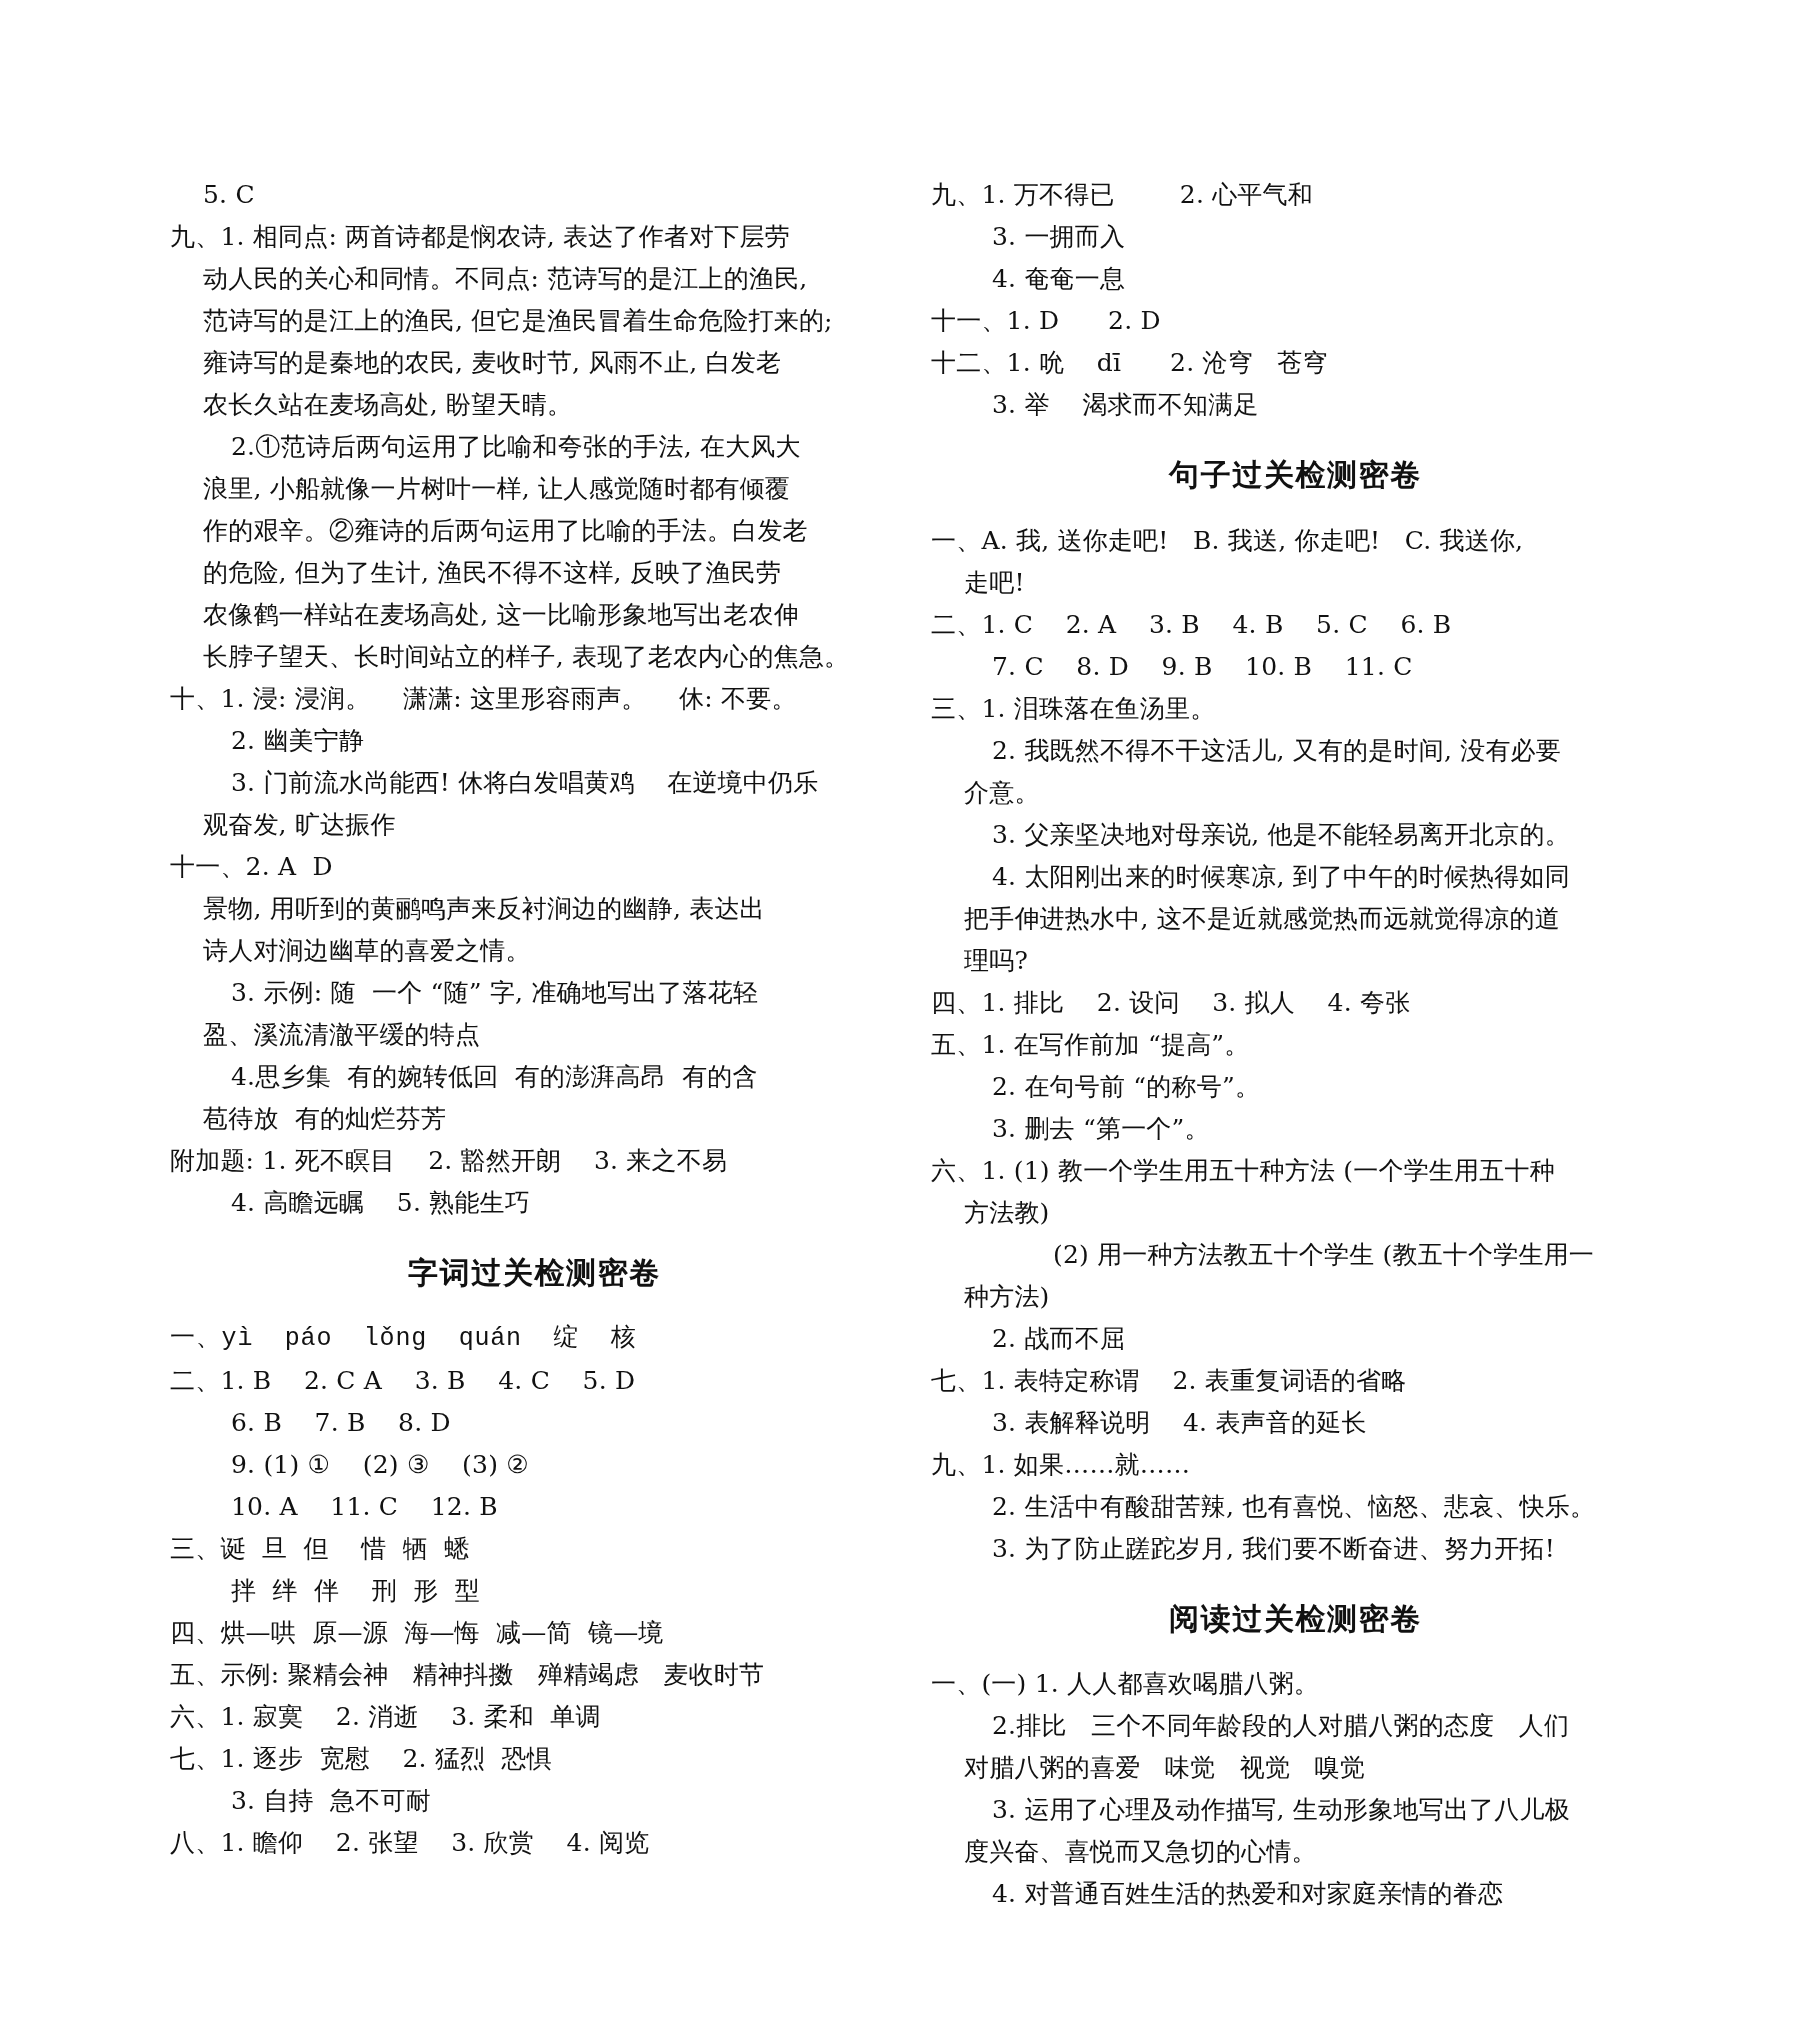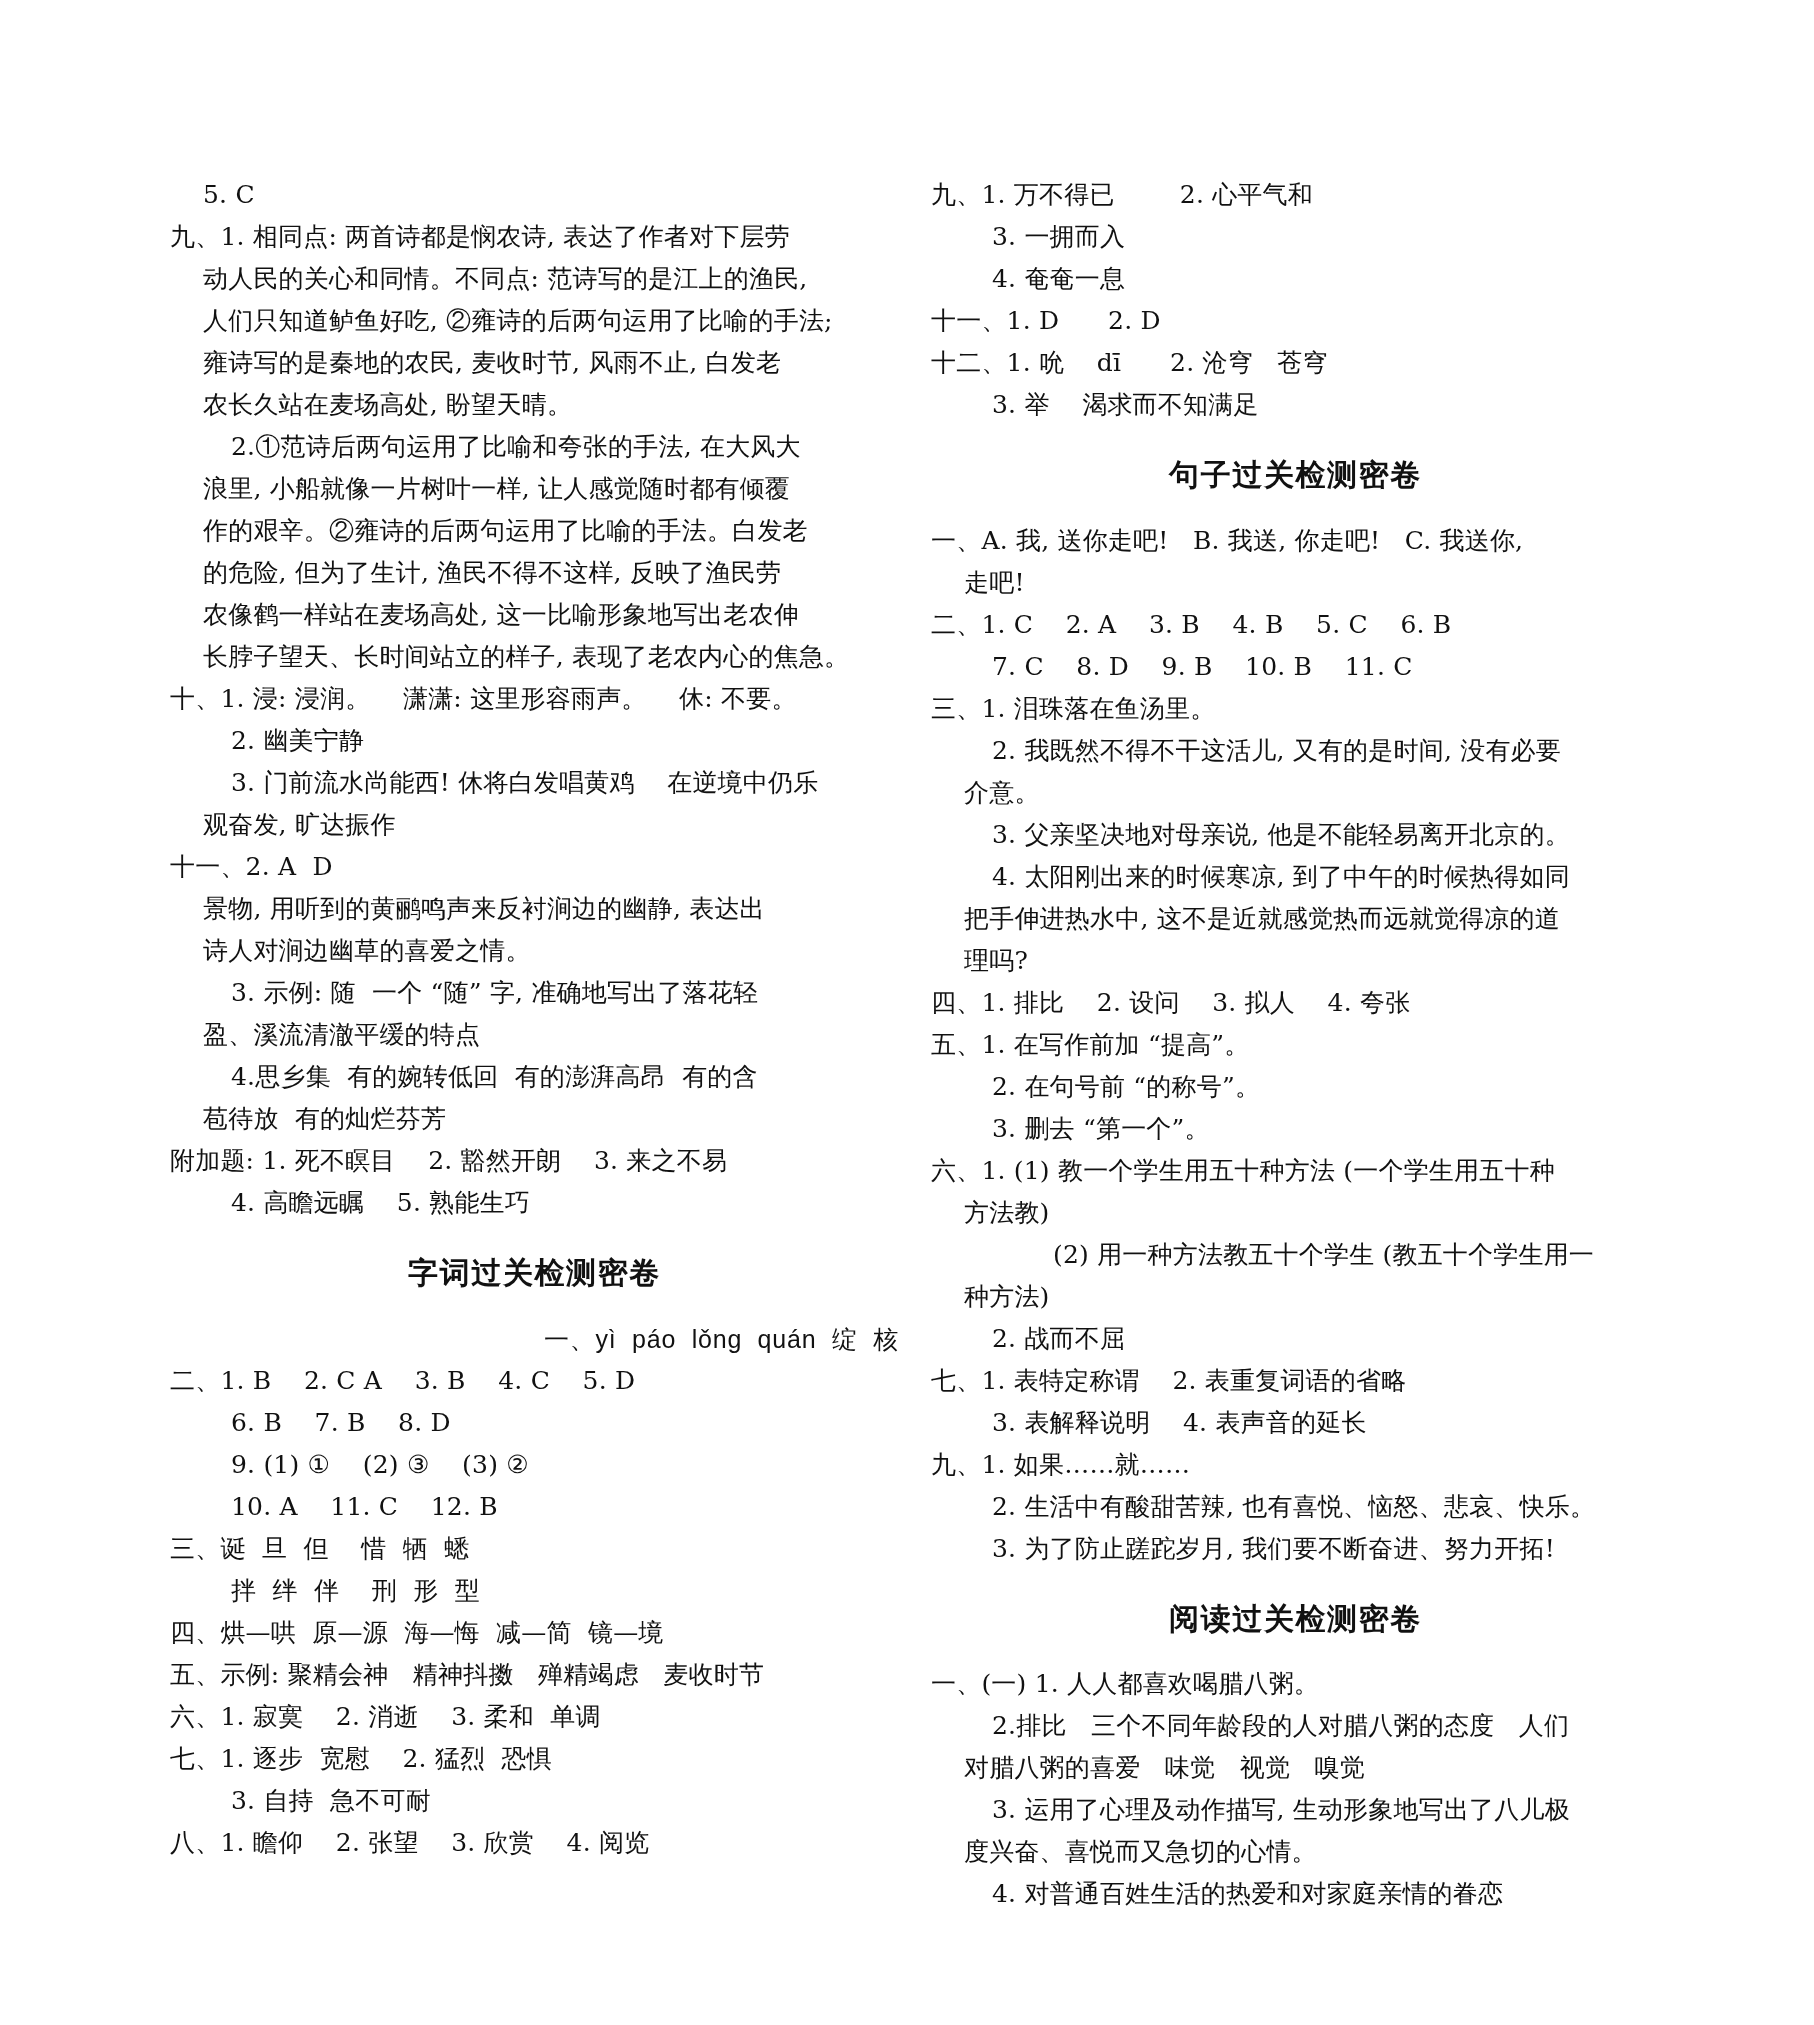--- a/index.html
+++ b/index.html
@@ -52,38 +52,37 @@
     font-family:"DejaVu Sans","Liberation Sans",sans-serif;
     font-weight:700;
     font-size:30px;
     line-height:42px;
     text-align:center;
     letter-spacing:1.6px;
     margin:28px 0 23.5px 0;
   }
 
   .pinyin{
-    font-family:Liberation Sans, sans-serif;
+    font-family:Liberation Mono, monospace;
     letter-spacing:0.8px;
-    text-align:right;
   }
 </style>
 </head>
 <body>
 
 <div class="page">
 
   <div class="columns">
 
     <div class="col col-left">
       <div id="left-part1">
           <div class="line ind1">5. C</div>
           <div class="line ind0">九、1. 相同点: 两首诗都是悯农诗, 表达了作者对下层劳</div>
           <div class="line ind1">动人民的关心和同情。不同点: 范诗写的是江上的渔民,</div>
-          <div class="line ind1">人们只知道鲈鱼好吃, ②雍诗的后两句运用了比喻的手法;</div>
+          <div class="line ind1">范诗写的是江上的渔民, 但它是渔民冒着生命危险打来的;</div>
           <div class="line ind1">雍诗写的是秦地的农民, 麦收时节, 风雨不止, 白发老</div>
           <div class="line ind1">农长久站在麦场高处, 盼望天晴。</div>
           <div class="line ind2">2.①范诗后两句运用了比喻和夸张的手法, 在大风大</div>
           <div class="line ind1">浪里, 小船就像一片树叶一样, 让人感觉随时都有倾覆</div>
           <div class="line ind1">作的艰辛。②雍诗的后两句运用了比喻的手法。白发老</div>
           <div class="line ind1">的危险, 但为了生计, 渔民不得不这样, 反映了渔民劳</div>
           <div class="line ind1">农像鹤一样站在麦场高处, 这一比喻形象地写出老农伸</div>
           <div class="line ind1">长脖子望天、长时间站立的样子, 表现了老农内心的焦急。</div>
           <div class="line ind0">十、1. 浸: 浸润。    潇潇: 这里形容雨声。    休: 不要。</div>
           <div class="line ind2">2. 幽美宁静</div>

